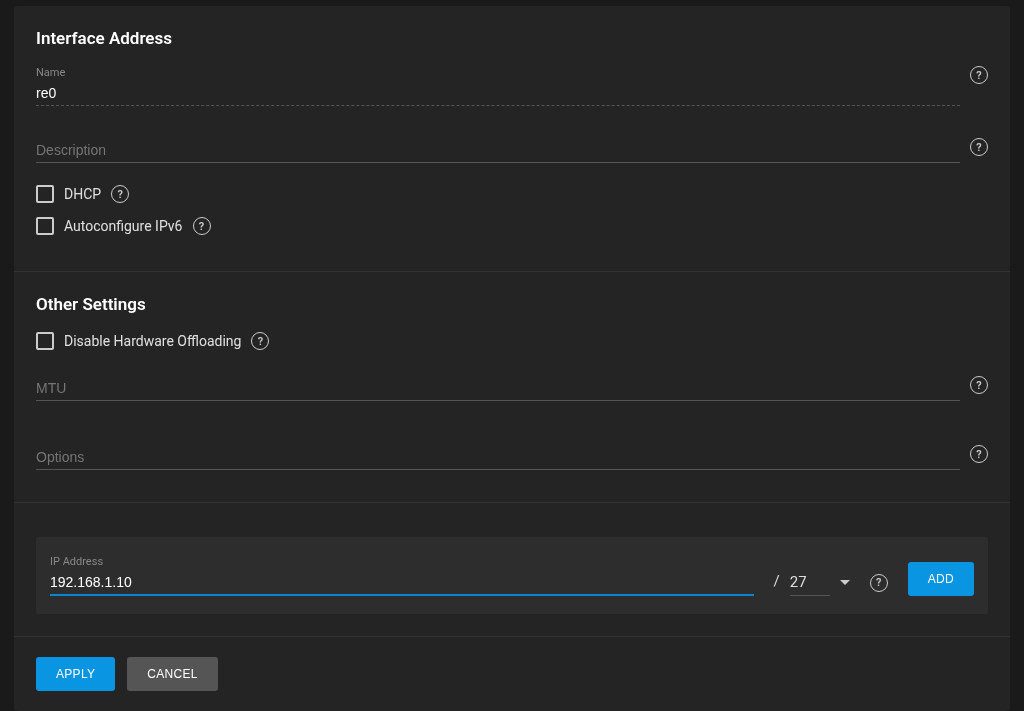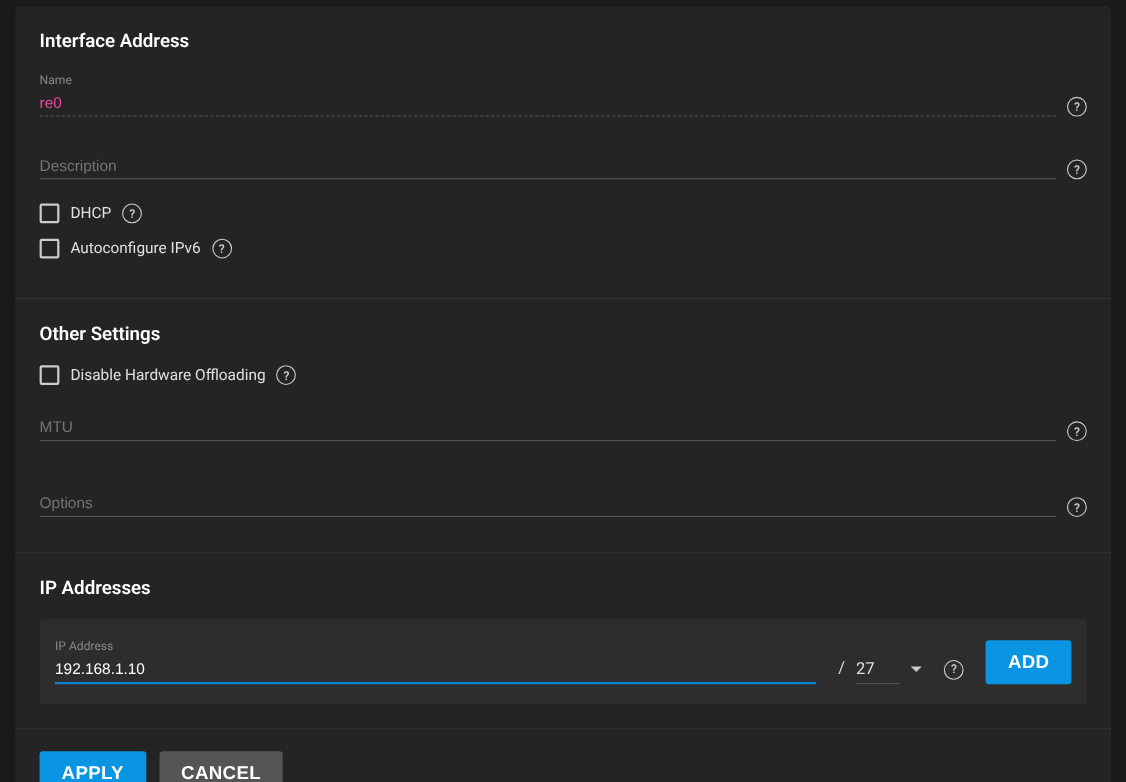--- a/index.html
+++ b/index.html
@@ -27,41 +27,41 @@
   }
   .section:last-of-type { border-bottom: none; }
   .section-title {
     font-size: 17px;
     font-weight: 600;
     color: #fff;
     margin-bottom: 18px;
   }
   .field-row {
     display: flex;
-    align-items: flex-end;
+    align-items: flex-start;
     margin-bottom: 10px;
     position: relative;
   }
   .field {
     flex: 1;
     min-width: 0;
   }
   .field-label {
     display: block;
     font-size: 11px;
     color: #888;
     margin-bottom: 2px;
   }
   .field-input,
   .field-inputlike {
     width: 100%;
     background: transparent;
     border: none;
     border-bottom: 1px solid #555;
-    color: #ec4899;
+    color: #ffffff;
     font-size: 14px;
     padding: 4px 0 4px 0;
     outline: none;
   }
   .field-input.placeholderish { color: #ec4899; }
   .field-input.dashed { border-bottom: 1px dashed #555; }
   .help-icon {
     width: 18px;
     height: 18px;
     border: 1.6px solid #ccc;
@@ -133,22 +133,22 @@
     width: 0; height: 0;
     border-left: 5px solid transparent;
     border-right: 5px solid transparent;
     border-top: 5px solid #ccc;
     cursor: pointer;
     margin-right: 6px;
   }
   .btn {
     border: none;
     padding: 10px 20px;
-    font-size: 17px;
-    font-weight: 700;
+    font-size: 12px;
+    font-weight: 400;
     border-radius: 3px;
     cursor: pointer;
     text-transform: uppercase;
     letter-spacing: 0.3px;
   }
   .btn-primary { background: #0a95e2; color: #fff; }
   .btn-secondary { background: #555; color: #fff; }
   .footer {
     padding: 20px 22px 20px 22px;
     display: flex;
@@ -213,21 +213,20 @@
 
     <div class="field-row" style="margin-top:44px;">
       <div class="field">
         <input class="field-input placeholderish" type="text" placeholder="Options" style="">
       </div>
       <span class="help-icon">?</span>
     </div>
   </div>
 
   <div class="section" style="border-bottom:none;">
-    <div class="section-title">IP Addresses</div>
 
     <div class="ip-card">
       <div class="ip-input-wrap">
         <span class="field-label">IP Address</span>
         <input class="ip-input" type="text" value="192.168.1.10" style="">
       </div>
       <div class="cidr-wrap">
         <span class="cidr-slash">/</span>
         <span class="cidr-value">27</span>
         <span class="chevron-down"></span>

